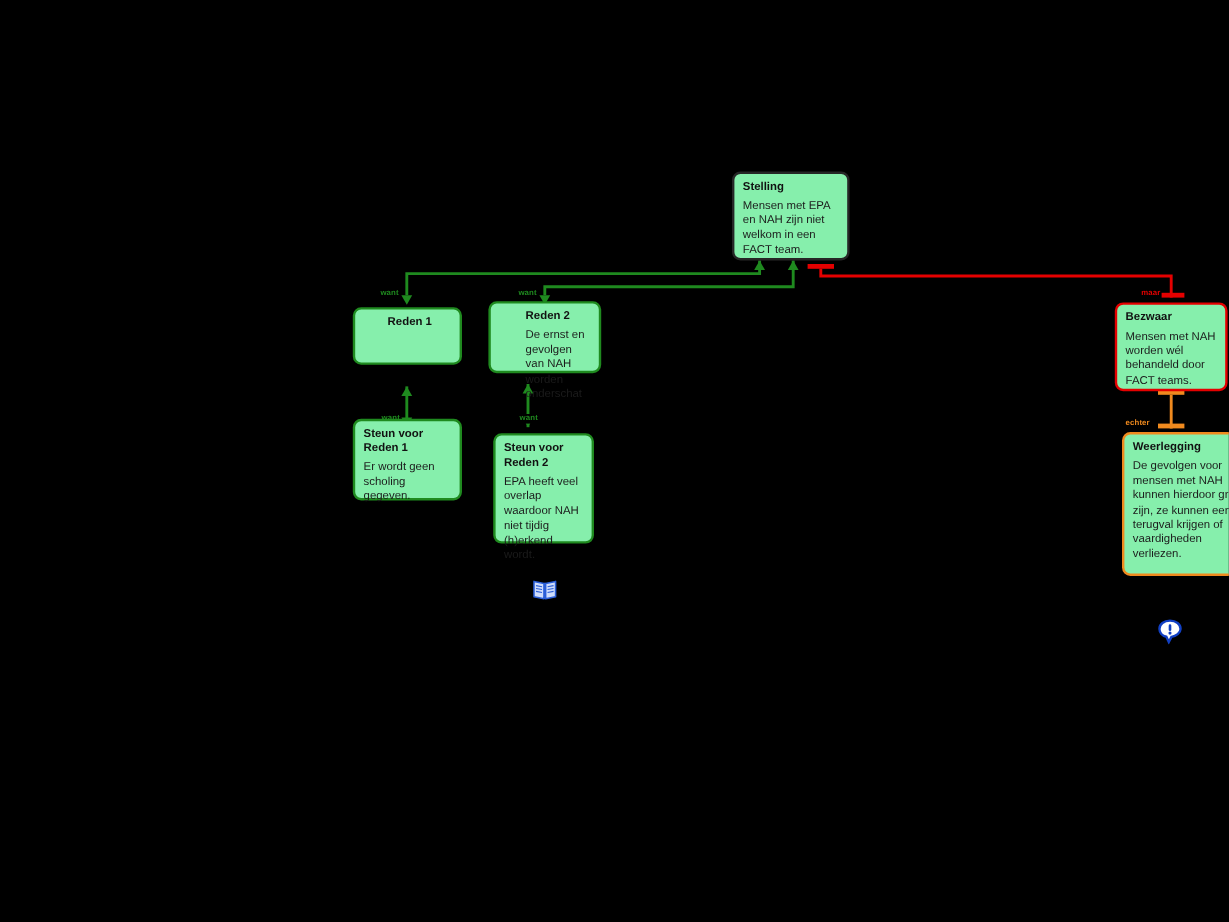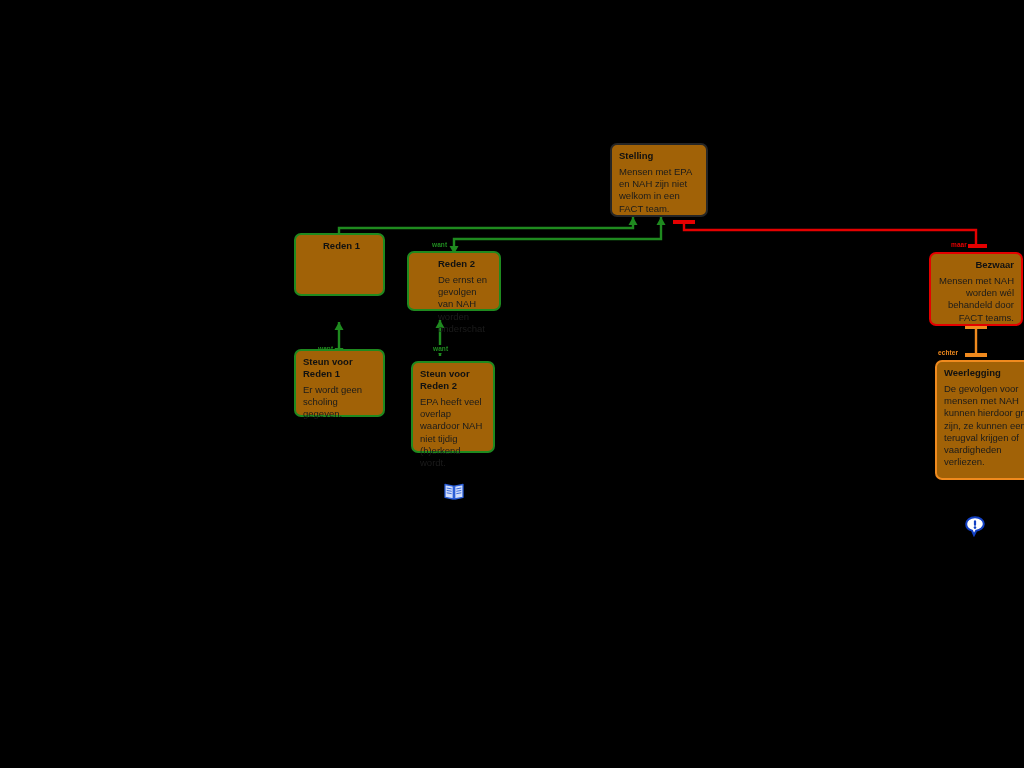--- a/index.html
+++ b/index.html
@@ -27,21 +27,21 @@
     position: absolute;
     left: 0; top: 0;
     width: 1024px;
     height: 768px;
     pointer-events: none;
   }
 
   
   .node {
     position: absolute;
-    background: #a16207;
+    background: #86efac;
     border-radius: 7px;
     box-sizing: border-box;
     padding: 5px 7px 6px 7px;
     color: #1a1a1a;
   }
   .node .title {
     font-size: 9.5px;
     font-weight: bold;
     line-height: 12px;
     margin: 0 0 4px 0;
@@ -49,21 +49,21 @@
   }
   .node .body {
     font-size: 9.5px;
     line-height: 12.2px;
     margin: 0;
     color: #1b1b1b;
   }
 
   .node.claim      { border: 2px solid #262626; }
   .node.reason     { border: 2px solid #1f8a1f; }
-  .node.objection  { border: 2px solid #e40000; text-align: right; }
+  .node.objection  { border: 2px solid #e40000; }
   .node.rebuttal   { border: 2px solid #f08a1e; }
 
   
   .edge-label {
     position: absolute;
     font-size: 6.5px;
     font-weight: bold;
     letter-spacing: 0.1px;
     line-height: 8px;
     background: #000000;
@@ -135,21 +135,21 @@
 
   <div class="edge-label red" style="left:950px; top:241px;">maar</div>
 
   <div class="edge-label orange" style="left:937px; top:349px;">echter</div>
 
   <div class="node claim" style="left:610px; top:143px; width:98px; height:74px;">
     <p class="title">Stelling</p>
     <p class="body">Mensen met EPA en NAH zijn niet welkom in een FACT team.</p>
   </div>
 
-  <div class="node reason" style="left:294px; top:233px; width:91px; height:63px;padding-left:27px;">
+  <div class="node reason" style="left:294px; top:256px; width:91px; height:48px;padding-left:27px;">
     <p class="title">Reden 1</p>
   </div>
 
   <div class="node reason" style="left:407px; top:251px; width:94px; height:60px;padding-left:29px;">
     <p class="title">Reden 2</p>
     <p class="body">De ernst en gevolgen van NAH worden onderschat</p>
   </div>
 
   <div class="node reason" style="left:294px; top:349px; width:91px; height:68px;">
     <p class="title">Steun voor Reden 1</p>

